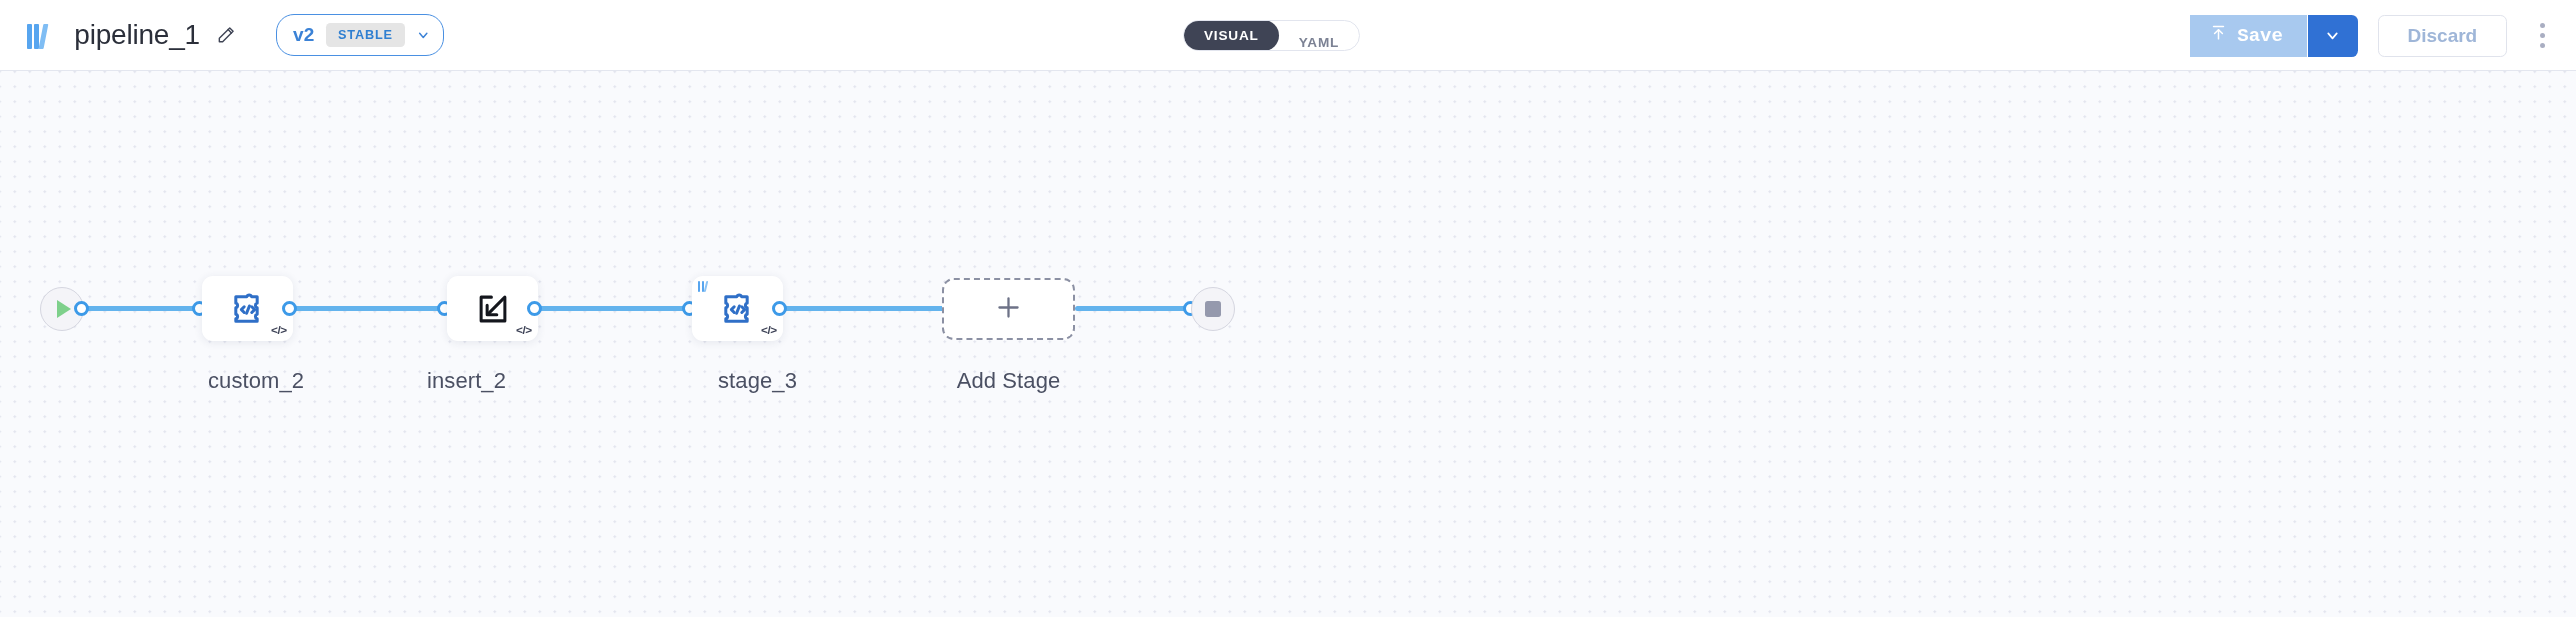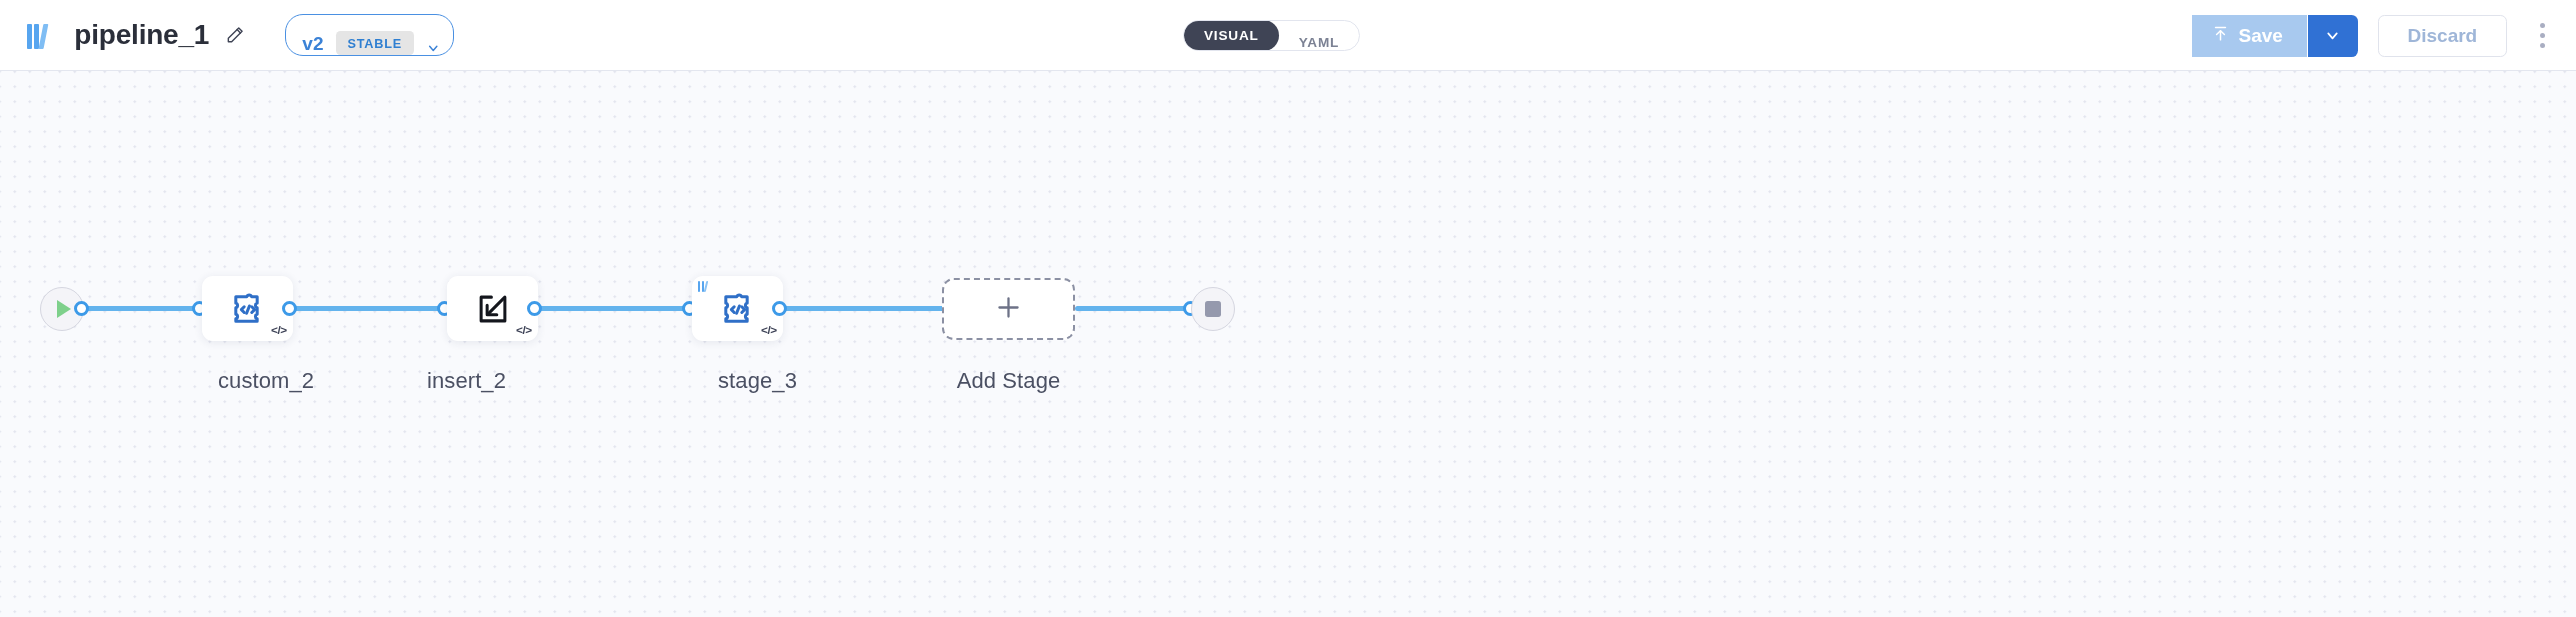--- a/index.html
+++ b/index.html
@@ -43,41 +43,41 @@
     background: #57a5ef;
     border-radius: 0.9px;
   }
   .logo-mark i:nth-child(3) {
     background: #7fbdf4;
     transform: skewX(-11deg);
   }
 
   .pipeline-title {
     font-size: 28px;
-    font-weight: 700;
+    font-weight: 400;
     color: #2b2f3a;
     letter-spacing: -0.2px;
     white-space: nowrap;
     text-align: right;
   }
 
   .edit-pencil {
     margin-left: 12.7px;
     width: 27px;
     height: 27px;
     display: flex;
     align-items: center;
     justify-content: center;
     cursor: pointer;
   }
 
   .version-chip {
     margin-left: 36px;
     display: flex;
-    align-items: flex-end;
+    align-items: center;
     gap: 11.8px;
     height: 42px;
     padding: 0 12.7px 0 16.3px;
     border: 0.9px solid #4a90e2;
     border-radius: 18px;
     background: #ffffff;
     cursor: pointer;
   }
   .version-num {
     font-size: 19px;
@@ -149,21 +149,21 @@
     display: flex;
     align-items: center;
     gap: 10px;
     background: #a8c9ef;
     color: #ffffff;
     font-size: 19px;
     font-weight: 700;
     padding: 0 23.6px 0 20px;
     cursor: pointer;
     border: none;
-    font-family: Liberation Sans, sans-serif;
+    font-family: Liberation Mono, monospace;
     margin-left: 23px;
   }
   .save-caret {
     background: #3071d4;
     width: 51px;
     display: flex;
     align-items: center;
     justify-content: center;
     cursor: pointer;
     border-left: 1.8px solid #ffffff;
@@ -408,21 +408,21 @@
     <div class="stage-icon">
       <svg width="38" height="38" viewBox="0 0 24 24" fill="none" stroke="#2f6fc7" stroke-width="1.9" stroke-linejoin="round" stroke-linecap="round">
         <path d="M8.2 4.2h3.1a1.5 1.5 0 0 1 2.9 0h3.6v4.1a1.5 1.5 0 0 0 0 2.9v4.1a1.5 1.5 0 0 0 0 2.9v1.6H4.3v-1.6a1.5 1.5 0 0 0 0-2.9v-4.1a1.5 1.5 0 0 0 0-2.9V4.2z"></path>
         <polyline points="9.6 10.6 7.8 12.4 9.6 14.2"></polyline>
         <polyline points="14.4 10.6 16.2 12.4 14.4 14.2"></polyline>
         <line x1="12.9" y1="10.1" x2="11.1" y2="14.7"></line>
       </svg>
     </div>
     <div class="code-badge">&lt;/&gt;</div>
   </div>
-  <div class="node-label" style="left:218px; width:91px;">custom_2</div>
+  <div class="node-label" style="left:208px; width:91px;">custom_2</div>
 
   <div class="wire" style="left:292px; width:159px;"></div>
   <div class="port" style="left:282px;"></div>
   <div class="port" style="left:437px;"></div>
 
   <div class="stage" style="left:447px;">
     <div class="stage-icon">
       <svg width="38" height="38" viewBox="0 0 24 24" fill="none" stroke="#14161d" stroke-width="1.9" stroke-linecap="round" stroke-linejoin="round">
         <polyline points="19.5 4.5 19.5 19.5 4.5 19.5 4.5 4.5 11 4.5"></polyline>
         <line x1="19" y1="5" x2="8.8" y2="15.2"></line>

